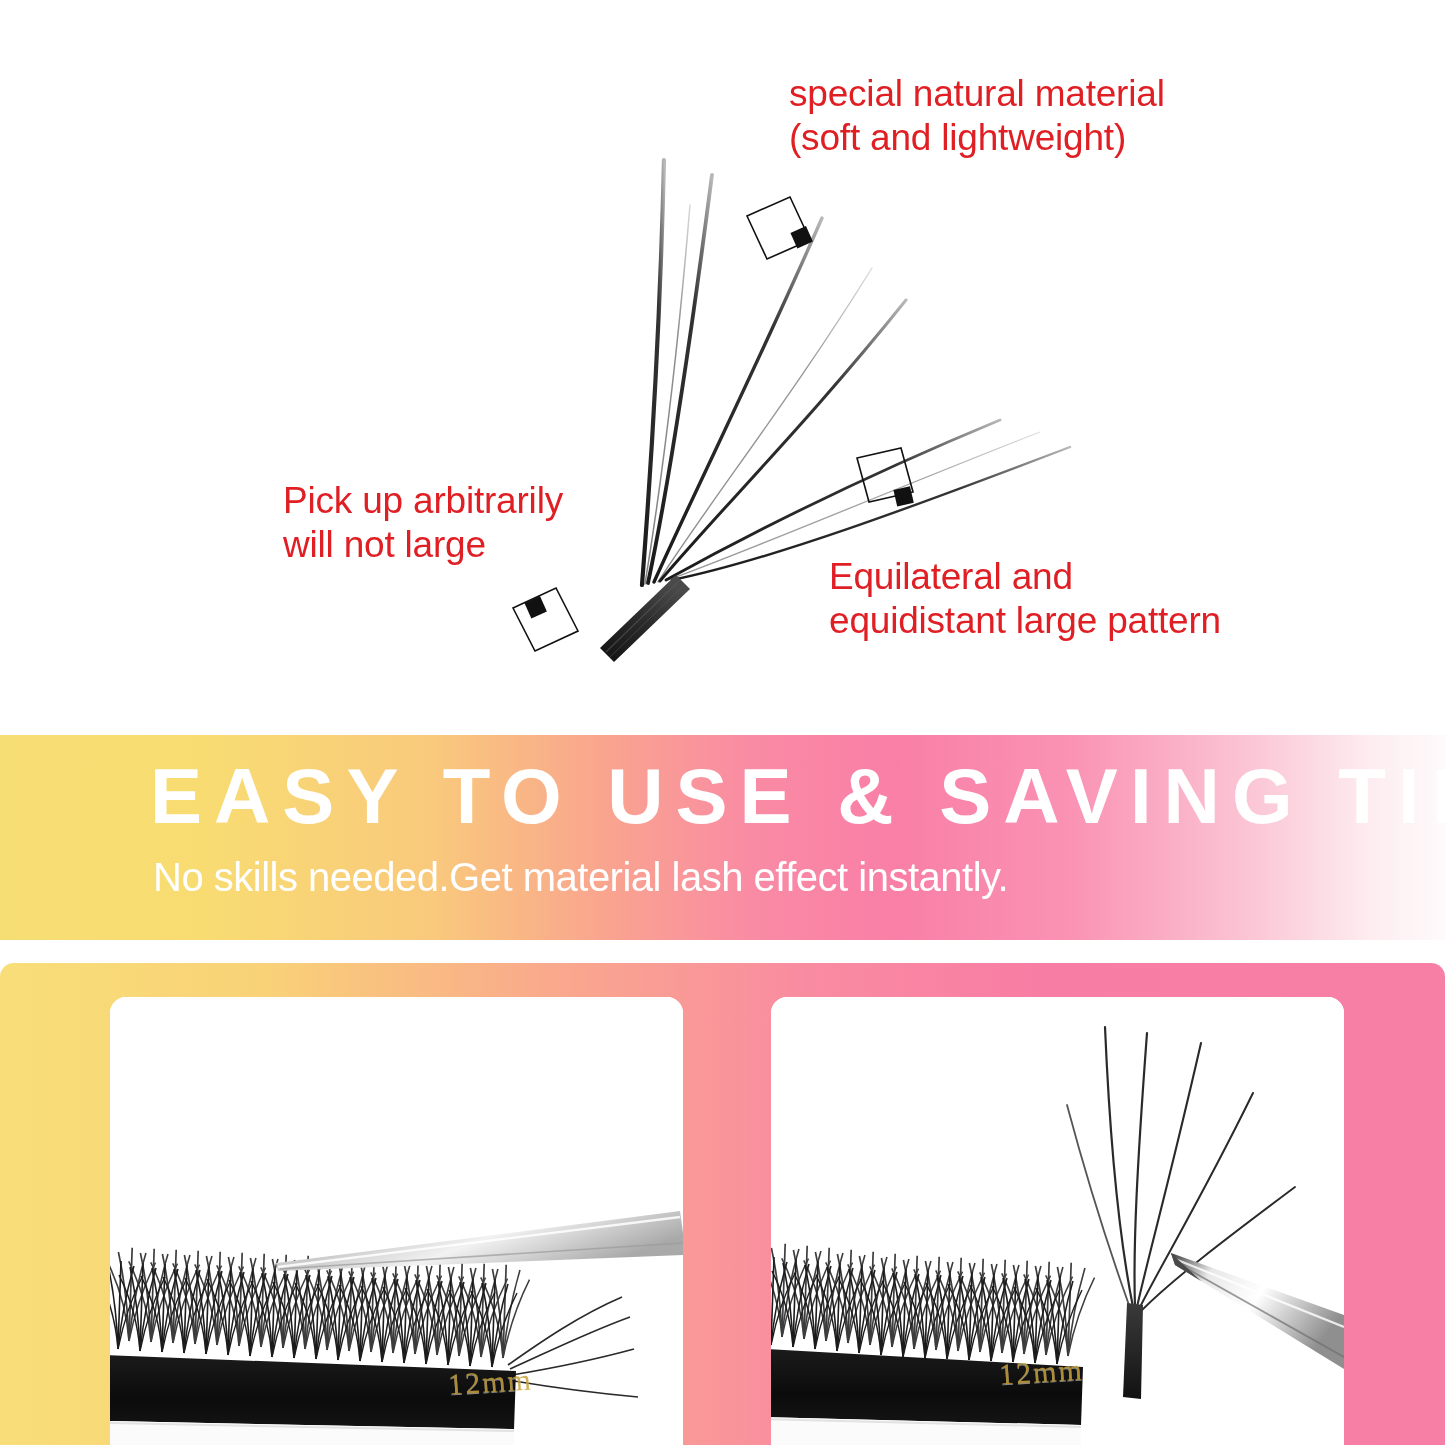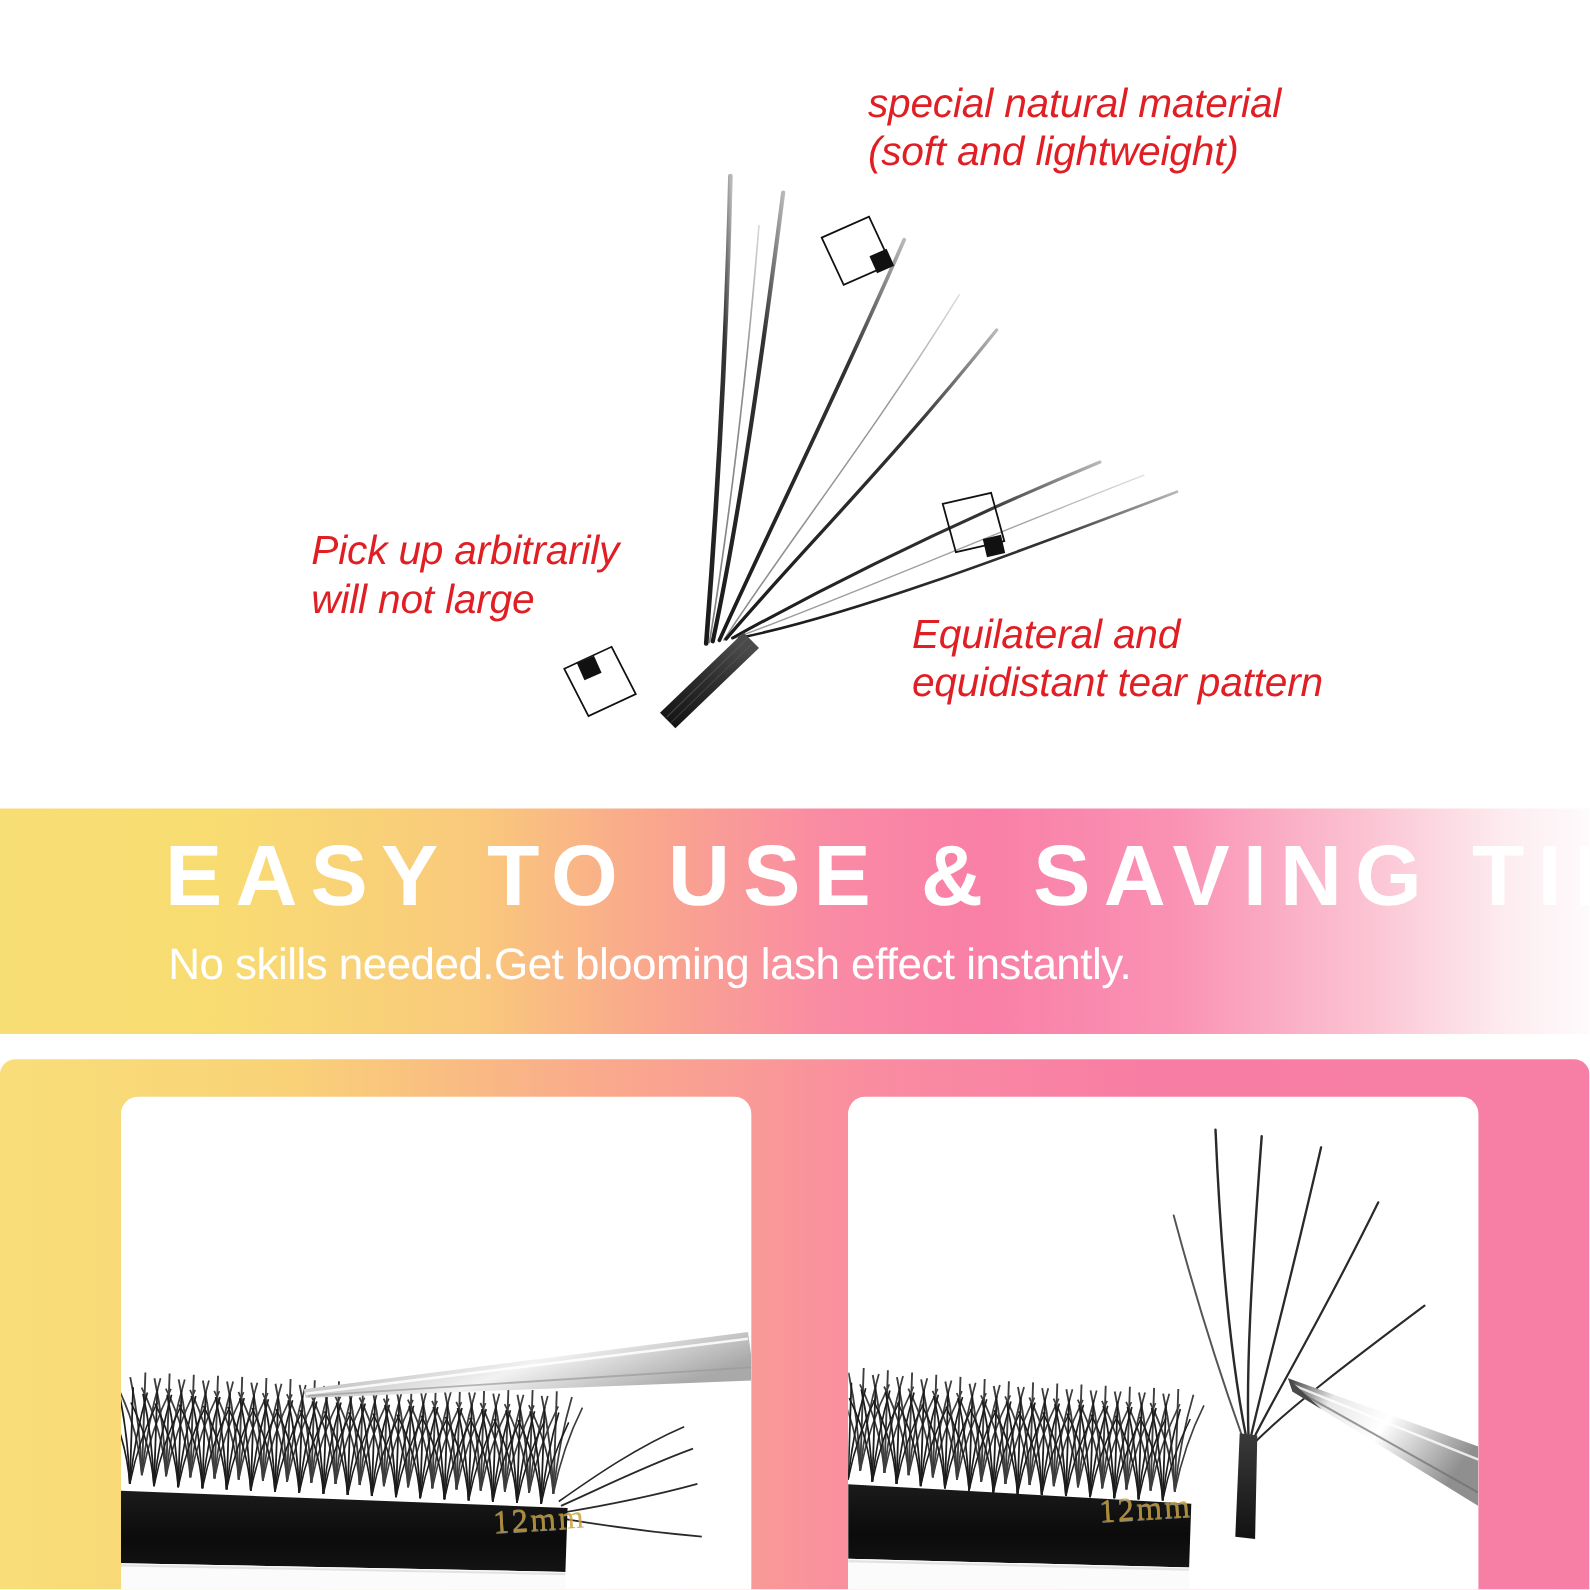--- a/index.html
+++ b/index.html
@@ -15,21 +15,20 @@
     position: relative;
   }
 
   
   #diagram-section {
     position: absolute;
     left: 0; top: 0;
     width: 1445px;
     height: 642px;
     background: #ffffff;
-    font-style: italic;
   }
   #fan-svg {
     position: absolute;
     left: 0; top: 0;
     width: 1445px;
     height: 735px;
   }
   .callout {
     position: absolute;
     color: #E01F25;
@@ -195,26 +194,26 @@
     </g>
   </svg>
 
   <div class="callout" id="callout-material">special natural material
 (soft and lightweight)</div>
 
   <div class="callout" id="callout-pickup">Pick up arbitrarily
 will not large</div>
 
   <div class="callout" id="callout-pattern">Equilateral and
-equidistant tear pattern</div>
+equidistant large pattern</div>
 </div>
 
 <div id="banner-section">
   <div id="banner-title">EASY TO USE &amp; SAVING TIME</div>
-  <div id="banner-subtitle">No skills needed.Get blooming lash effect instantly.</div>
+  <div id="banner-subtitle">No skills needed.Get material lash effect instantly.</div>
 </div>
 
 <div id="photos-section">
 
   <div class="photo-card" id="photo-card-left">
     <svg class="photo-svg" viewBox="0 0 573 462" preserveAspectRatio="none">
       <defs>
         <linearGradient id="trayBaseL" x1="0" y1="0" x2="0" y2="1">
           <stop offset="0%" stop-color="#1b1b1b"></stop>
           <stop offset="60%" stop-color="#0b0b0b"></stop>

